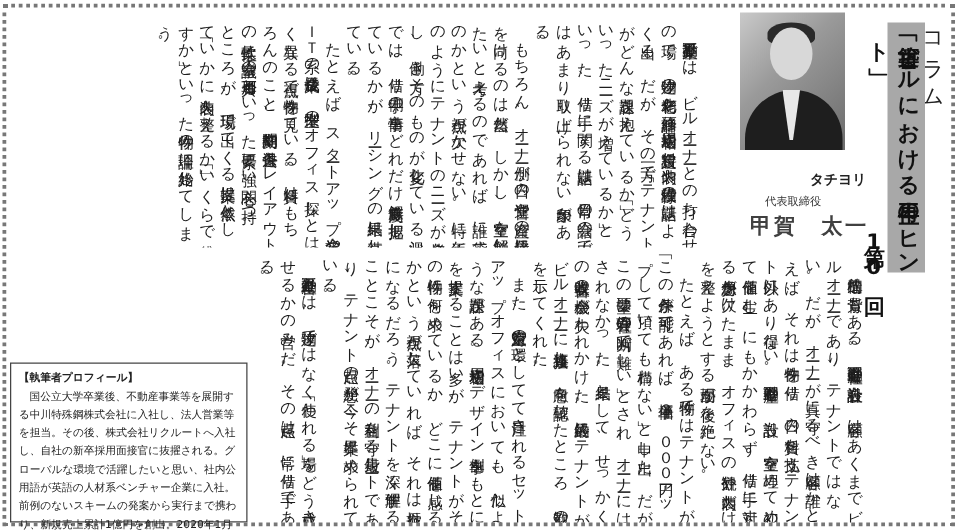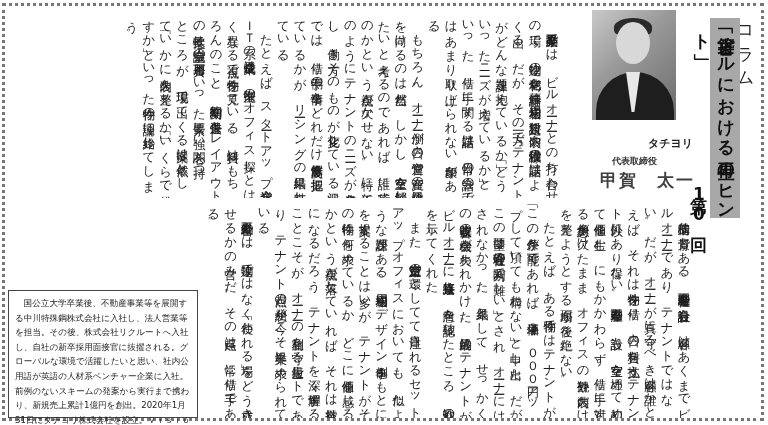--- a/index.html
+++ b/index.html
@@ -8,21 +8,21 @@
   .vblock{position:absolute;writing-mode:vertical-rl;font-size:12.4px;line-height:16.8px;letter-spacing:0.2px;color:#1d1d1d;white-space:pre-wrap;text-orientation:mixed;overflow:hidden;}
   .col-label{position:absolute;writing-mode:vertical-rl;font-size:17px;font-weight:normal;color:#222;letter-spacing:3px;}
   .title-box{position:absolute;writing-mode:vertical-rl;background:#a8a8a8;color:#111;font-weight:bold;font-size:18.5px;letter-spacing:1px;padding:4px 2px;box-sizing:border-box;}
   .episode{position:absolute;writing-mode:vertical-rl;font-weight:bold;font-size:17px;color:#111;text-orientation:upright;}
   .photo{position:absolute;background:linear-gradient(135deg,#c9c9c9 0%,#9a9a9a 40%,#6c6c6c 100%);overflow:hidden;}
   .photo .head{position:absolute;left:24px;top:12px;width:34px;height:42px;border-radius:50%;background:#d8d8d8;}
   .photo .hair{position:absolute;left:22px;top:8px;width:38px;height:18px;border-radius:50% 50% 30% 30%;background:#2a2a2a;}
   .photo .body{position:absolute;left:4px;top:62px;width:78px;height:60px;border-radius:40px 40px 0 0;background:#1e1e1e;}
   .photo .shirt{position:absolute;left:34px;top:62px;width:14px;height:40px;background:#e8e8e8;clip-path:polygon(0 0,100% 0,60% 100%,40% 100%);}
   .name-co{position:absolute;font-size:11px;font-weight:bold;color:#222;}
-  .name-role{position:absolute;font-size:9px;font-weight:bold;color:#333;}
+  .name-role{position:absolute;font-size:9px;font-weight:normal;color:#333;}
   .name-main{position:absolute;font-size:17px;font-weight:bold;color:#404040;letter-spacing:2px;}
   .profile{position:absolute;border:1px solid #444;background:#fff;box-sizing:border-box;padding:5px 6px;font-size:8.6px;line-height:14.6px;color:#222;}
   .profile .ph{font-weight:bold;}
   .profile .pb{text-indent:1em;}
 </style>
 </head>
 <body>
 
 <div class="frame"></div>
 
@@ -44,14 +44,15 @@
 <div class="vblock" style="left:4px;top:12px;width:556px;height:186px;">　不動産業界では、ビルオーナーとの打ち合わせの場で、建物の老朽化や修繕計画、周辺相場や賃料設定、内装や設備仕様の話題はよく出る。だが、その一方で「テナントがどんな課題を抱えているか」「どういったニーズが増えているか」といった、借り手に関する話題は、日常の会話の中ではあまり取り上げられない印象がある。
 　もちろん、オーナー側が日々の運営や資産の最適化に目を向けるのは当然だ。しかし、空室を解消したいと考えるのであれば、誰に貸すのかという視点が欠かせない。特に近年のようにテナントのニーズが多様化し、働き方そのものが変化している状況では、借り手側の事情をどれだけ解像度高く把握しているかが、リーシングの結果に直結している。
 　たとえば、スタートアップ企業やＩＴ系の成長企業は、従来型のオフィス探しとは全く異なる視点で物件を見ている。賃料はもちろんのこと、契約期間や退去条件、レイアウトの柔軟性、会議室の共用可否といった要素に強い関心を持つ。ところが、現場で出てくる提案は依然として「いかに内装を整えるか」「いくらで貸すか」といった物件の論理に終始してしまう。</div>
 
 <div class="vblock" style="left:172px;top:200px;width:520px;height:218px;">　構造的な背景もある。不動産管理会社も設計会社も、顧客はあくまでビルオーナーであり、テナントではない。だが、オーナーが真に守るべき顧客は誰かと問えば、それは物件を借り、日々の賃料を支払うテナント以外にあり得ない。不動産管理も、設計も、空室を埋めて初めて価値を生む。にもかかわらず、借り手に対する想像力が欠けたまま、オフィスの外観や内装だけを整えようとする場面が後を絶たない。
 　たとえば、ある物件ではテナントが「この条件が可能であれば、坪単価３，０００円アップして頂いても構わない」と申し出た。だがこの要望は管理会社の判断で「難しい」とされ、オーナーには一切共有されなかった。結果として、せっかくの収益改善の機会が失われかけた。最終的にテナントがビルオーナーに直接連絡し、意向を確認したところ、歓迎の意を示してくれた。
 　また、空室対策の一環としてて注目されるセットアップオフィスにおいても、似たような課題がある。周辺相場やデザイン事例をもとに内装を提案することは多いが、テナントがその物件に何を求めているか、どこに価値を感じるかという視点が欠落していれば、それは空振りになるだろう。テナントを深く理解することこそが、オーナーの利益を守る最短ルートであり、テナント起点の発想が今こそ業界に求められている。
 　不動産経営とは、建物ではなく「使われる場」をどう成立させるかの営みだ。その起点は、常に借り手である。</div>
 
 <div class="profile" style="left:8px;top:290px;width:190px;height:128px;">
+  <div class="ph">【執筆者プロフィール】</div>
   <div class="pb">国公立大学卒業後、不動産事業等を展開する中川特殊鋼株式会社に入社し、法人営業等を担当。その後、株式会社リクルートへ入社し、自社の新卒採用面接官に抜擢される。グローバルな環境で活躍したいと思い、社内公用語が英語の人材系ベンチャー企業に入社。前例のないスキームの発案から実行まで携わり、新規売上累計1億円を創出。2020年1月31日にタチヨリ株式会社を設立。Ｖｉｓｉｏｎ「スタートアップ支援を通じ、再び日本に活気を」Ｍｉｓｓｉｏｎ「セットアップオフィスを、もっとリーズナブルに」</div>
 </div>
 
 </body></html>

